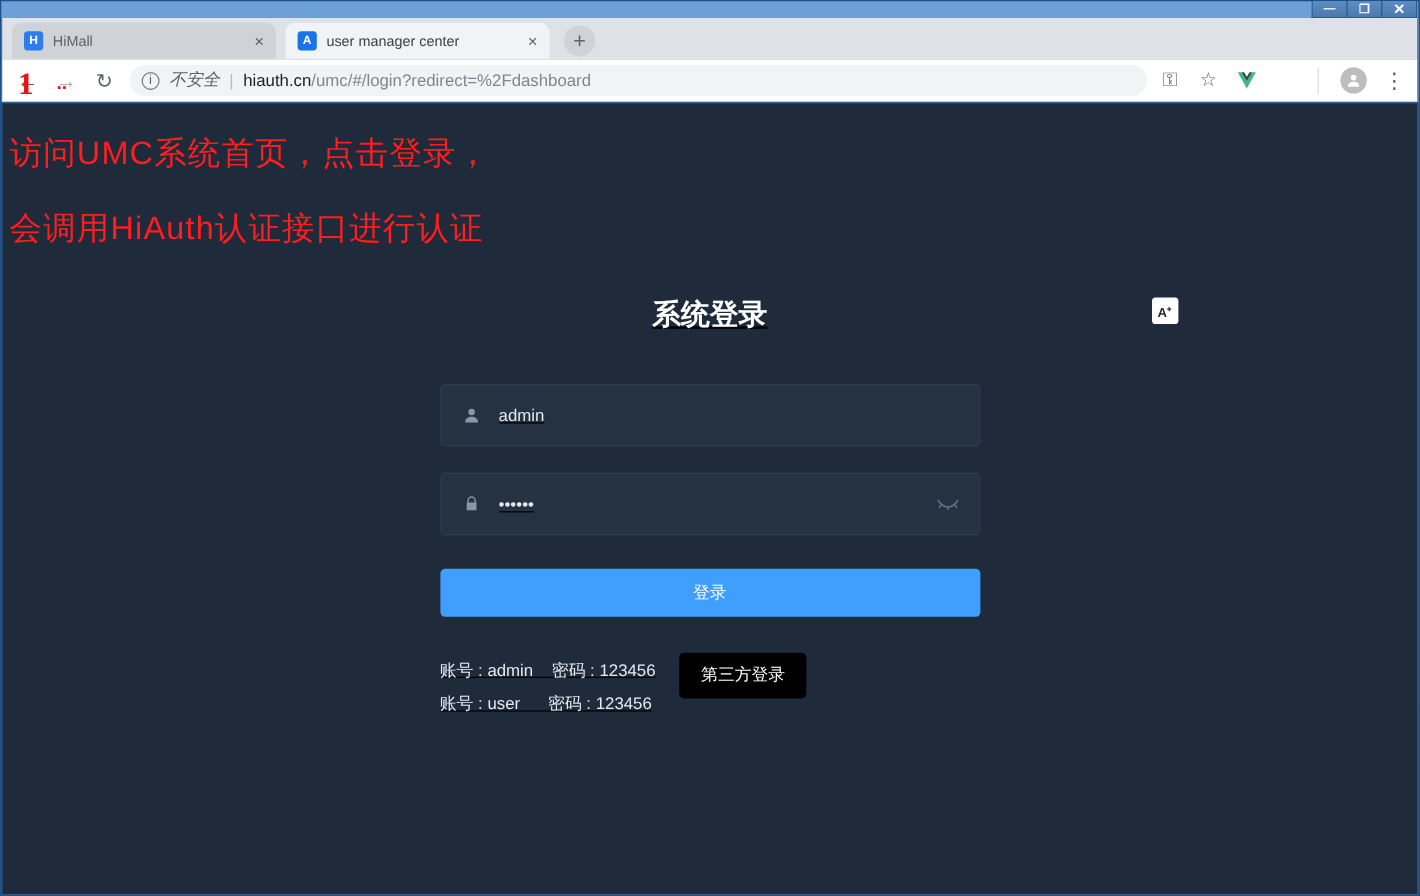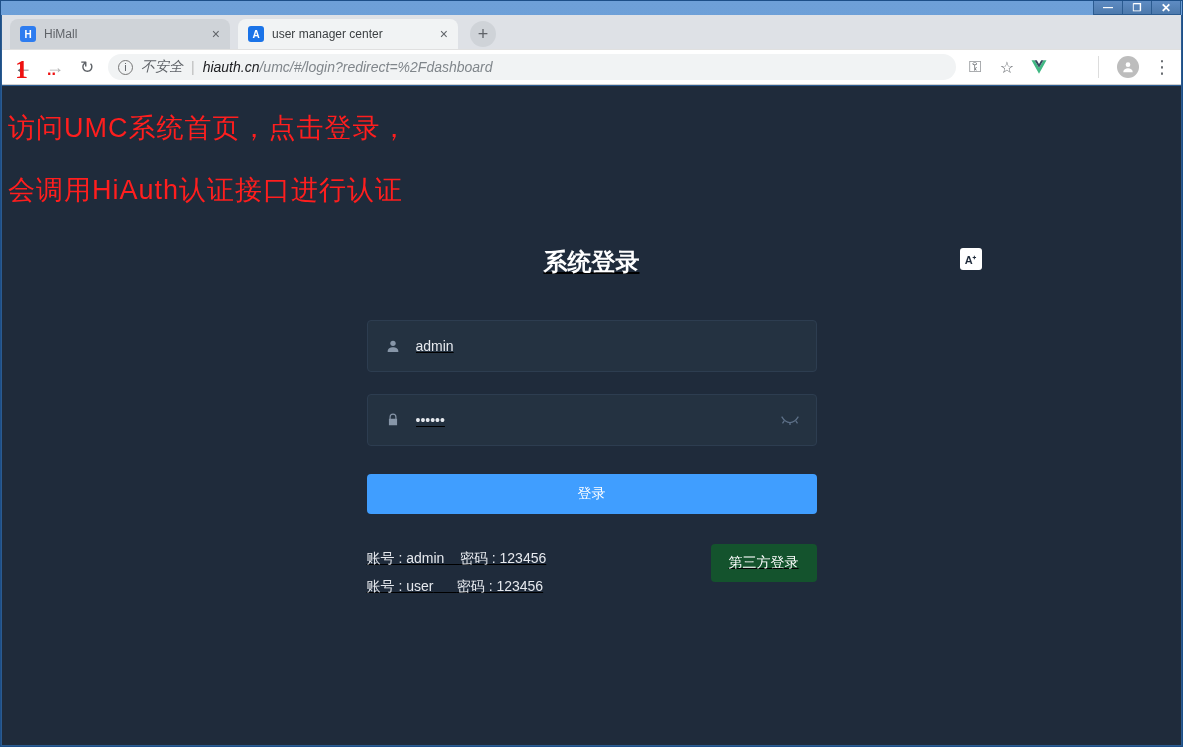--- a/index.html
+++ b/index.html
@@ -92,21 +92,21 @@
   .omnibox {
     flex: 1; height: 26px;
     background: #f1f3f4; border-radius: 13px;
     display: flex; align-items: center;
     padding: 0 10px; gap: 8px;
     font-size: 14px; color: #5f6368;
   }
   .omnibox .info { font-size: 14px; border:1px solid #777; border-radius:50%; width:15px; height:15px; display:flex; align-items:center; justify-content:center; font-size:11px;}
   .omnibox .notsecure { color:#5f6368;font-style:italic; }
   .omnibox .sep { color:#bbb; }
-  .omnibox .url { color:#202124;font-style:italic; }
+  .omnibox .url { color:#202124; }
   .omnibox .url .gray { color:#80868b; }
   .ext-icons { display:flex; align-items:center; gap:14px; }
   .ext { width:18px; height:18px; display:flex; align-items:center; justify-content:center; }
   .key-ic { font-size:16px; color:#5f6368; }
   .star-ic { font-size:16px; color:#5f6368; }
   .vue-ic svg { width:18px; height:18px; }
   .live-ic { width:18px; height:18px; border-radius:3px; overflow:hidden; display:grid; grid-template-columns:1fr 1fr; grid-template-rows:1fr 1fr;}
   .live-ic span:nth-child(1){background:#f7c948;}
   .live-ic span:nth-child(2){background:#4caf50;}
   .live-ic span:nth-child(3){background:#3f51b5;}
@@ -166,24 +166,24 @@
   }
   .field .eye { color:#5e7189; font-size:18px; }
 
   .login-btn {
     height:40px; background:#409eff; color:#fff;
     border:none; border-radius:4px; width:100%;
     font-size:14px; cursor:pointer;
     margin-top: 6px;
   }
 
-  .hints-row { display:flex; align-items:flex-start; justify-content:space-between; margin-top: 30px;}
+  .hints-row { display:flex; align-items:flex-start; margin-top: 30px; gap: 20px;}
   .hints { color:#e6e9ee; font-size:14px; line-height:28px;}
   .third-btn {
-    background:#14532d; color:#fff; border:none; border-radius:4px;
+    background:#000000; color:#fff; border:none; border-radius:4px;
     padding: 10px 18px; font-size:14px; cursor:pointer;
   }
 </style>
 </head>
 <body>
 
 <div class="window-frame">
   <div class="titlebar">
     <div class="window-controls">
       <div class="wc-btn">

